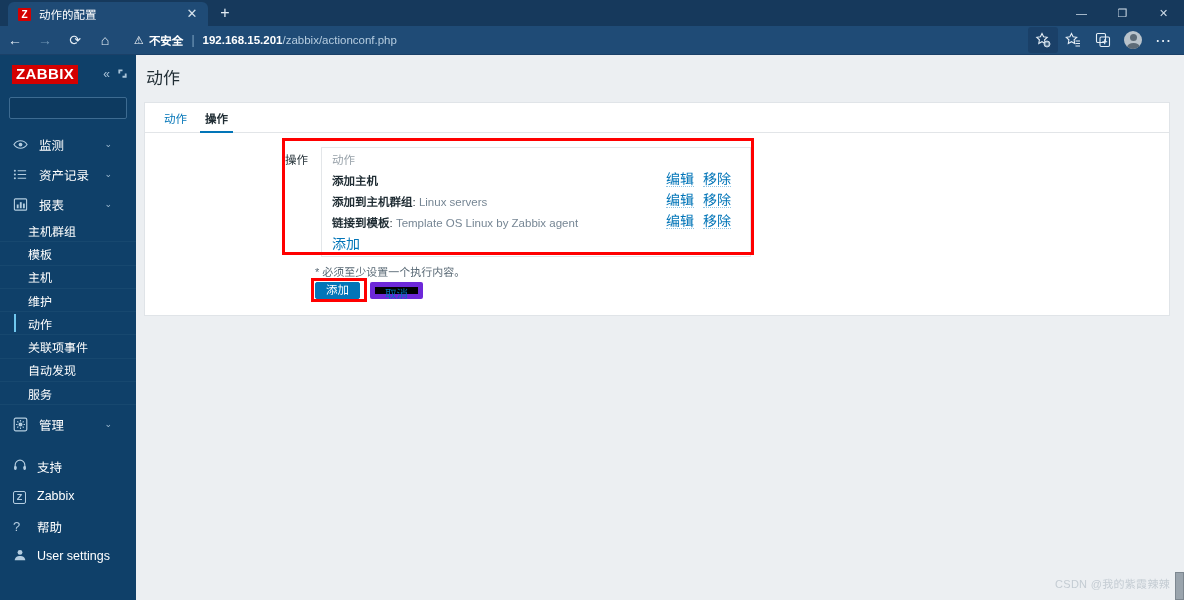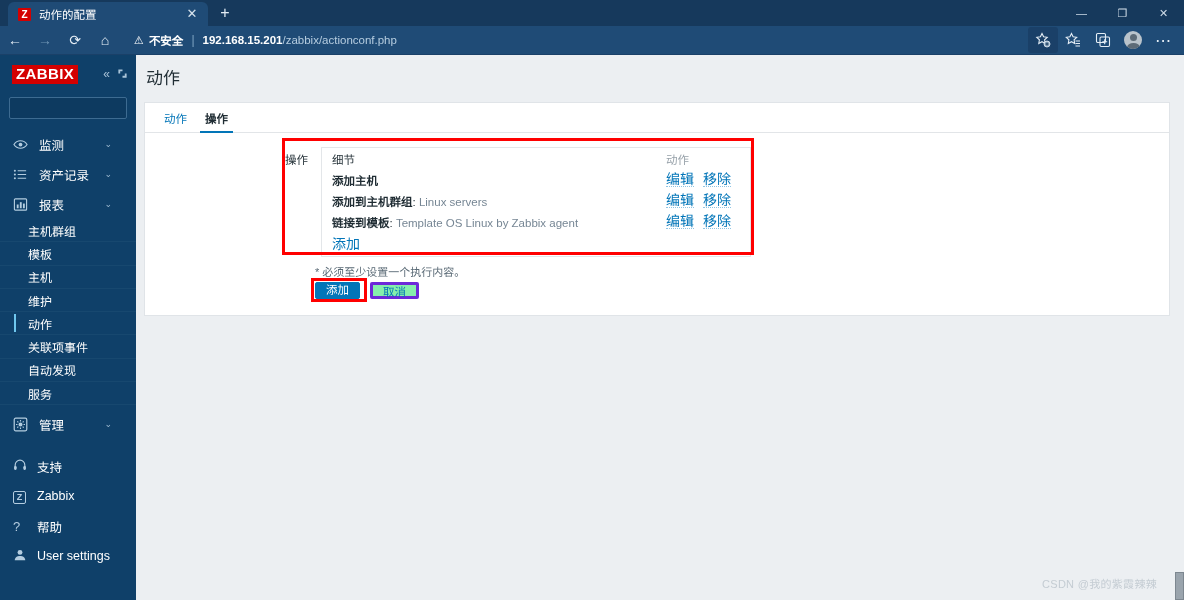--- a/index.html
+++ b/index.html
@@ -239,25 +239,25 @@
   .btn-row {
     position: absolute; left: 170px; top: 179px;
     display: flex; gap: 10px; align-items: center;
   }
   .btn {
     font-size: 11.5px; height: 17px; line-height: 15px;
     padding: 0 10px; border-radius: 2px; cursor: default;
     font-family: inherit;
   }
   .btn-primary { background: #0275b8; border: 1px solid #0275b8; color: #ffffff; }
-  .btn-secondary { background: #86efac; border: 3px solid #6d28d9; color: #0275b8; text-align: center; }
+  .btn-secondary { background: #000000; border: 5px solid #6d28d9; color: #0275b8; text-align: center; }
 
   
   .watermark {
-    position: absolute; right: 27px; bottom: 9px;
+    position: absolute; right: 14px; bottom: 9px;
     font-size: 11px; color: #c4ccd3;
     letter-spacing: 0.3px; white-space: nowrap;
   }
   .scrollbar-thumb {
     position: absolute; right: 0px; bottom: 0px;
     width: 9px; height: 28px; background: #9aa4ad;
     border: 1px solid #7d8790;
   }
 </style>
 </head>
@@ -453,21 +453,20 @@
     <div class="panel">
       <div class="tabbar">
         <div class="tab">动作</div>
         <div class="tab active">操作</div>
       </div>
 
       <div class="ops-wrap">
         <div class="ops-label">操作</div>
         <div class="ops-table">
           <div class="ops-row head">
-            <div class="ops-col-detail">细节</div>
             <div class="ops-col-action">动作</div>
           </div>
 
           <div class="ops-row">
             <div class="ops-col-detail"><b>添加主机</b></div>
             <div class="ops-col-action">
               <span class="lnk">编辑</span>
               <span class="lnk">移除</span>
             </div>
           </div>

